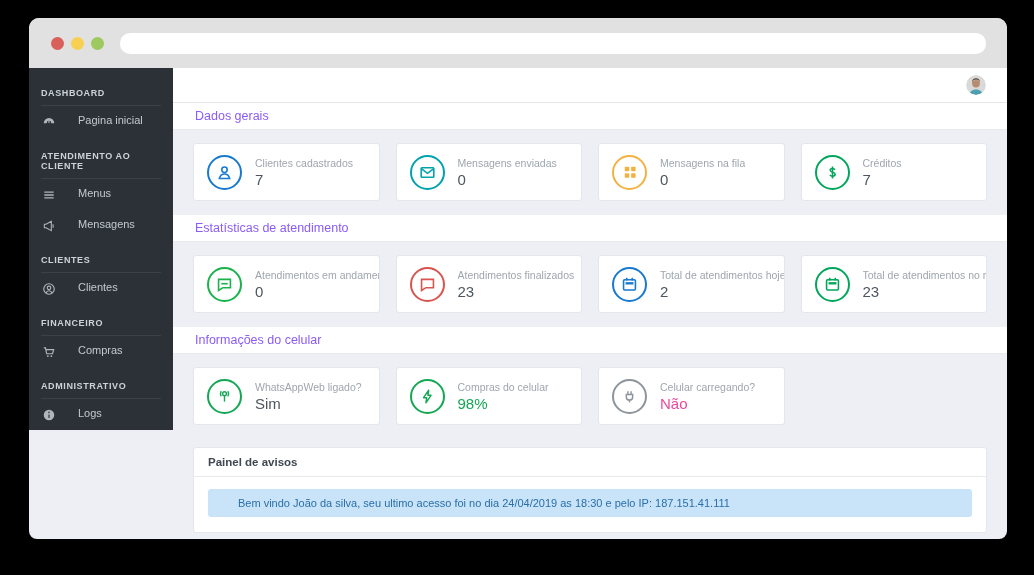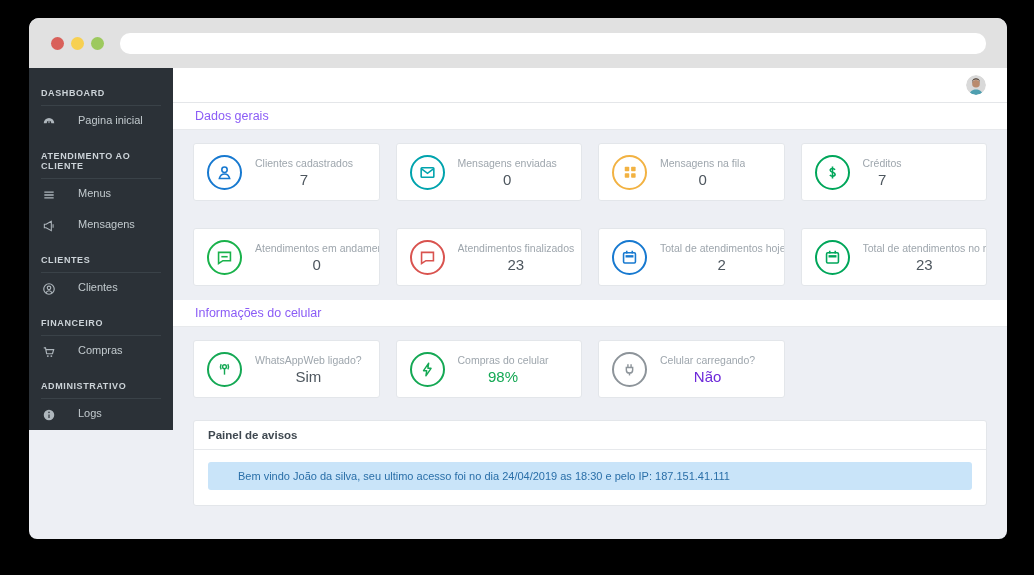--- a/index.html
+++ b/index.html
@@ -36,21 +36,21 @@
   .strip { background:#fff; border-bottom:1px solid #e7e9ec; padding:6px 22px;
            font-size:12.5px; color:#8b5cf6; flex-shrink:0; }
 
   .cards-row { padding:13px 20px 14px 20px; display:grid; grid-template-columns:repeat(4,1fr);
                gap:16px; flex-shrink:0; }
   .card { background:#fff; border:1px solid #e3e6ea; border-radius:3px; height:58px;
           display:flex; align-items:center; padding-left:13px; min-width:0; }
   .stat-icon { width:35px; height:35px; border:2px solid currentColor; border-radius:50%;
                display:flex; align-items:center; justify-content:center; flex-shrink:0; }
   .stat-icon svg { display:block; }
-  .stat-text { margin-left:13px; min-width:0;text-align:center; }
+  .stat-text { margin-left:13px; min-width:0; }
   .stat-label { font-size:10.5px; color:#9ea6ad; white-space:nowrap; overflow:hidden; }
   .stat-value { font-size:15px; color:#4d565e; margin-top:2px; }
 
   .panel { background:#fff; border:1px solid #e3e6ea; border-radius:3px; margin:8px 20px 16px 20px; }
   .panel-header { padding:8px 14px; font-size:11.5px; font-weight:bold; color:#3f4850;
                   border-bottom:1px solid #e7e9ec; }
   .panel-body { padding:12px 14px 15px 14px; }
   .alert { border-radius:3px; padding:8px 30px; font-size:11px; }
 </style>
 </head>
@@ -233,20 +233,21 @@
               </svg>
             </span>
           </div>
           <div class="stat-text">
             <div class="stat-label">Créditos</div>
             <div class="stat-value">7</div>
           </div>
         </div>
       </div>
 
+      <div class="strip">Estatísticas de atendimento</div>
       <div class="cards-row">
 
         <div class="card">
           <div class="stat-icon" style="color: rgb(25, 178, 75);">
             <span>
               <svg width="19" height="19" viewBox="0 0 24 24" fill="none" stroke="currentColor" stroke-width="2">
                 <path d="M4.5 5.5h15v10.5h-9.5l-5.5 3.5z"></path>
                   <line x1="8" y1="11" x2="16" y2="11"></line>
               </svg>
             </span>
@@ -346,21 +347,21 @@
               <svg width="19" height="19" viewBox="0 0 24 24" fill="none" stroke="currentColor" stroke-width="1.8">
                 <path d="M8 9.5h8v3a4 4 0 0 1-8 0z"></path>
                 <line x1="10" y1="5.5" x2="10" y2="9.5"></line>
                   <line x1="14" y1="5.5" x2="14" y2="9.5"></line>
                 <line x1="12" y1="16.5" x2="12" y2="19.5"></line>
               </svg>
             </span>
           </div>
           <div class="stat-text">
             <div class="stat-label">Celular carregando?</div>
-            <div class="stat-value" style="color: #6d28d9;">Não</div>
+            <div class="stat-value" style="color: #ec4899;">Não</div>
           </div>
         </div>
       </div>
 
       <div class="panel">
         <div class="panel-header">Painel de avisos</div>
         <div class="panel-body">
           <div class="alert" style="background-color: rgb(201, 228, 249); color: rgb(42, 111, 168);">Bem vindo João da silva, seu ultimo acesso foi no dia 24/04/2019 as 18:30 e pelo IP: 187.151.41.111</div>
         </div>
       </div>

